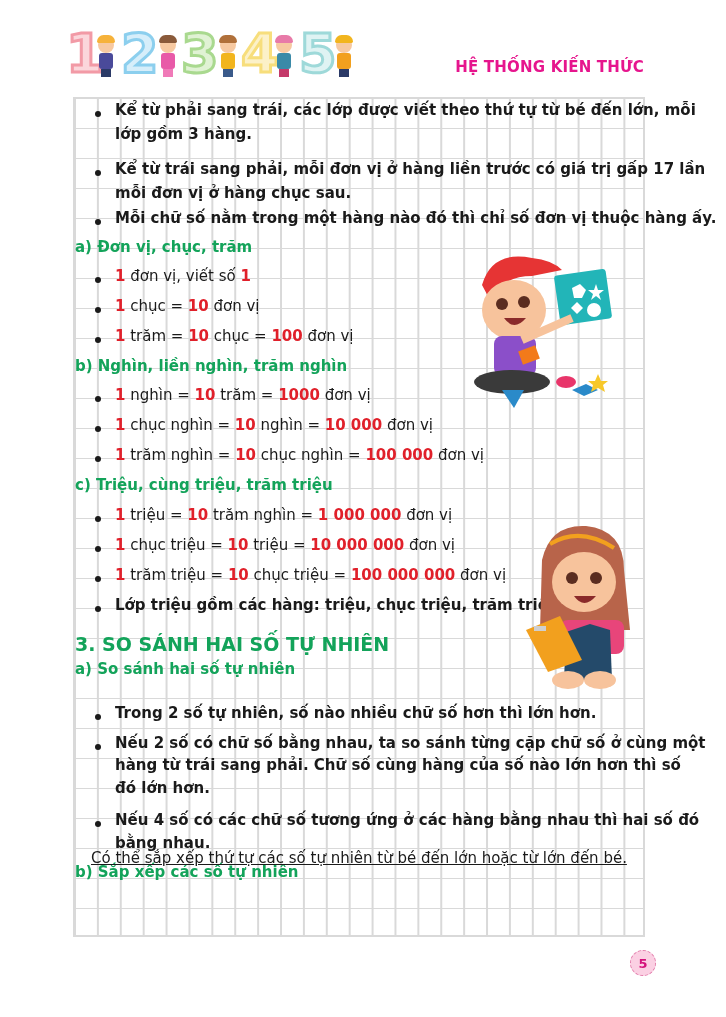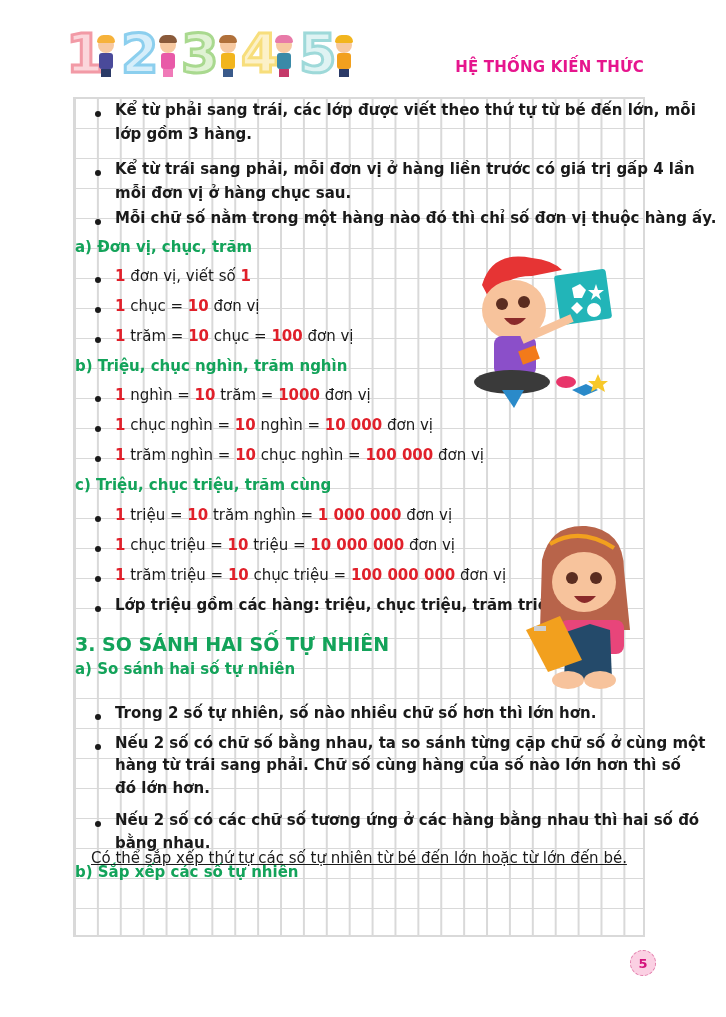--- a/index.html
+++ b/index.html
@@ -81,21 +81,21 @@
 
   <div class="line" style="top:4px;">
     <span class="bullet" style="top:10px;"></span>
     <span class="txt">Kể từ phải sang trái, các lớp được viết theo thứ tự từ bé đến lớn, mỗi</span>
   </div>
   <div class="line" style="top:28px;">
     <span class="txt">lớp gồm 3 hàng.</span>
   </div>
   <div class="line" style="top:63px;">
     <span class="bullet" style="top:10px;"></span>
-    <span class="txt">Kể từ trái sang phải, mỗi đơn vị ở hàng liền trước có giá trị gấp 4 lần</span>
+    <span class="txt">Kể từ trái sang phải, mỗi đơn vị ở hàng liền trước có giá trị gấp 17 lần</span>
   </div>
   <div class="line" style="top:87px;">
     <span class="txt">mỗi đơn vị ở hàng chục sau.</span>
   </div>
   <div class="line" style="top:112px;">
     <span class="bullet" style="top:10px;"></span>
     <span class="txt">Mỗi chữ số nằm trong một hàng nào đó thì chỉ số đơn vị thuộc hàng ấy.</span>
   </div>
 
   <div class="sub" style="top:141px;text-align:right;">a) Đơn vị, chục, trăm</div>
@@ -105,35 +105,35 @@
     </div>
   <div class="line norm-line" style="top:200px;">
       <span class="bullet" style="top: 10px;"></span>
       <span class="txt norm"><span class="red">1</span><span> chục = </span><span class="red">10</span><span> đơn vị</span></span>
     </div>
   <div class="line norm-line" style="top:230px;">
       <span class="bullet" style="top: 10px;"></span>
       <span class="txt norm"><span class="red">1</span><span> trăm = </span><span class="red">10</span><span> chục = </span><span class="red">100</span><span> đơn vị</span></span>
     </div>
 
-  <div class="sub" style="top:260px;">b) Triệu, chục nghìn, trăm nghìn</div>
+  <div class="sub" style="top:260px;">b) Nghìn, liền nghìn, trăm nghìn</div>
   <div class="line norm-line" style="top:289px;">
       <span class="bullet" style="top: 10px;"></span>
       <span class="txt norm"><span class="red">1</span><span> nghìn = </span><span class="red">10</span><span> trăm = </span><span class="red">1000</span><span> đơn vị</span></span>
     </div>
   <div class="line norm-line" style="top:319px;">
       <span class="bullet" style="top: 10px;"></span>
       <span class="txt norm"><span class="red">1</span><span> chục nghìn = </span><span class="red">10</span><span> nghìn = </span><span class="red">10 000</span><span> đơn vị</span></span>
     </div>
   <div class="line norm-line" style="top:349px;">
       <span class="bullet" style="top: 10px;"></span>
       <span class="txt norm"><span class="red">1</span><span> trăm nghìn = </span><span class="red">10</span><span> chục nghìn = </span><span class="red">100 000</span><span> đơn vị</span></span>
     </div>
 
-  <div class="sub" style="top:379px;">c) Triệu, chục triệu, trăm cùng</div>
+  <div class="sub" style="top:379px;">c) Triệu, cùng triệu, trăm triệu</div>
   <div class="line norm-line" style="top:409px;">
       <span class="bullet" style="top: 10px;"></span>
       <span class="txt norm"><span class="red">1</span><span> triệu = </span><span class="red">10</span><span> trăm nghìn = </span><span class="red">1 000 000</span><span> đơn vị</span></span>
     </div>
   <div class="line norm-line" style="top:439px;">
       <span class="bullet" style="top: 10px;"></span>
       <span class="txt norm"><span class="red">1</span><span> chục triệu = </span><span class="red">10</span><span> triệu = </span><span class="red">10 000 000</span><span> đơn vị</span></span>
     </div>
   <div class="line norm-line" style="top:469px;">
       <span class="bullet" style="top: 10px;"></span>
@@ -155,21 +155,21 @@
     <span class="txt">Nếu 2 số có chữ số bằng nhau, ta so sánh từng cặp chữ số ở cùng một</span>
   </div>
   <div class="line" style="top:659px;">
     <span class="txt">hàng từ trái sang phải. Chữ số cùng hàng của số nào lớn hơn thì số</span>
   </div>
   <div class="line" style="top:682px;">
     <span class="txt">đó lớn hơn.</span>
   </div>
   <div class="line" style="top:714px;">
     <span class="bullet" style="top:10px;"></span>
-    <span class="txt">Nếu 2 số có các chữ số tương ứng ở các hàng bằng nhau thì hai số đó</span>
+    <span class="txt">Nếu 4 số có các chữ số tương ứng ở các hàng bằng nhau thì hai số đó</span>
   </div>
   <div class="line" style="top:737px;">
     <span class="txt">bằng nhau.</span>
   </div>
   <div class="sub" style="top:766px;">b) Sắp xếp các số tự nhiên</div>
   <div class="para" style="top:752px; font-weight:normal;text-decoration:underline;">Có thể sắp xếp thứ tự các số tự nhiên từ bé đến lớn hoặc từ lớn đến bé.</div>
 </div>
 
 <svg class="illus" style="left:462px; top:240px;" width="150" height="170" viewBox="0 0 150 170">
   <rect x="95" y="32" width="52" height="50" rx="3" fill="#22b5b8" transform="rotate(-8 121 57)"></rect>

